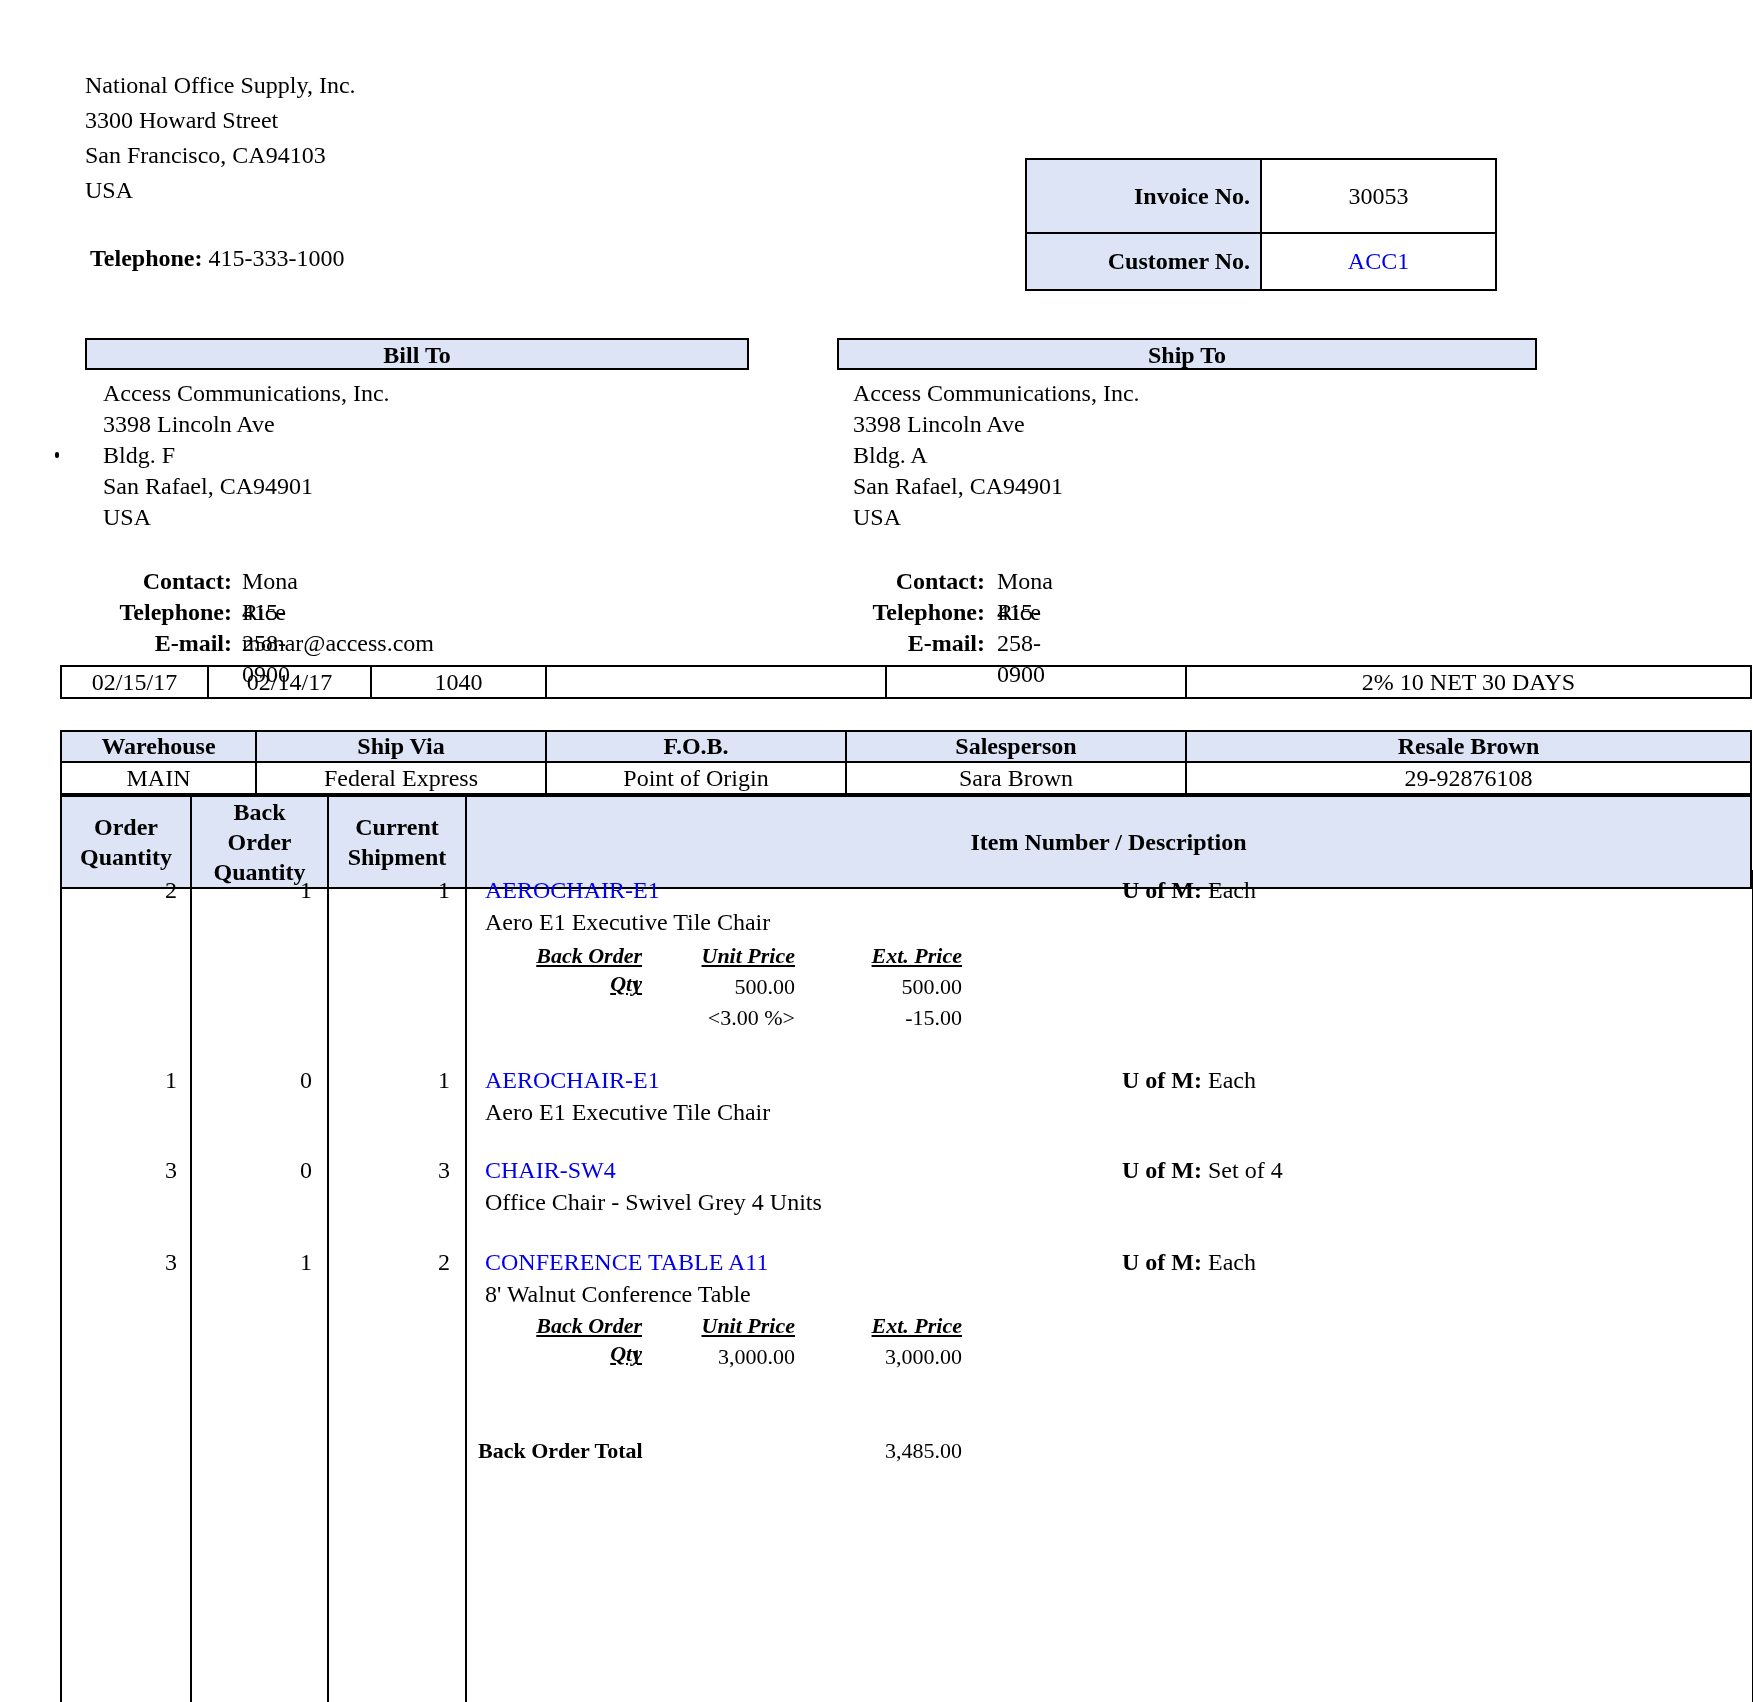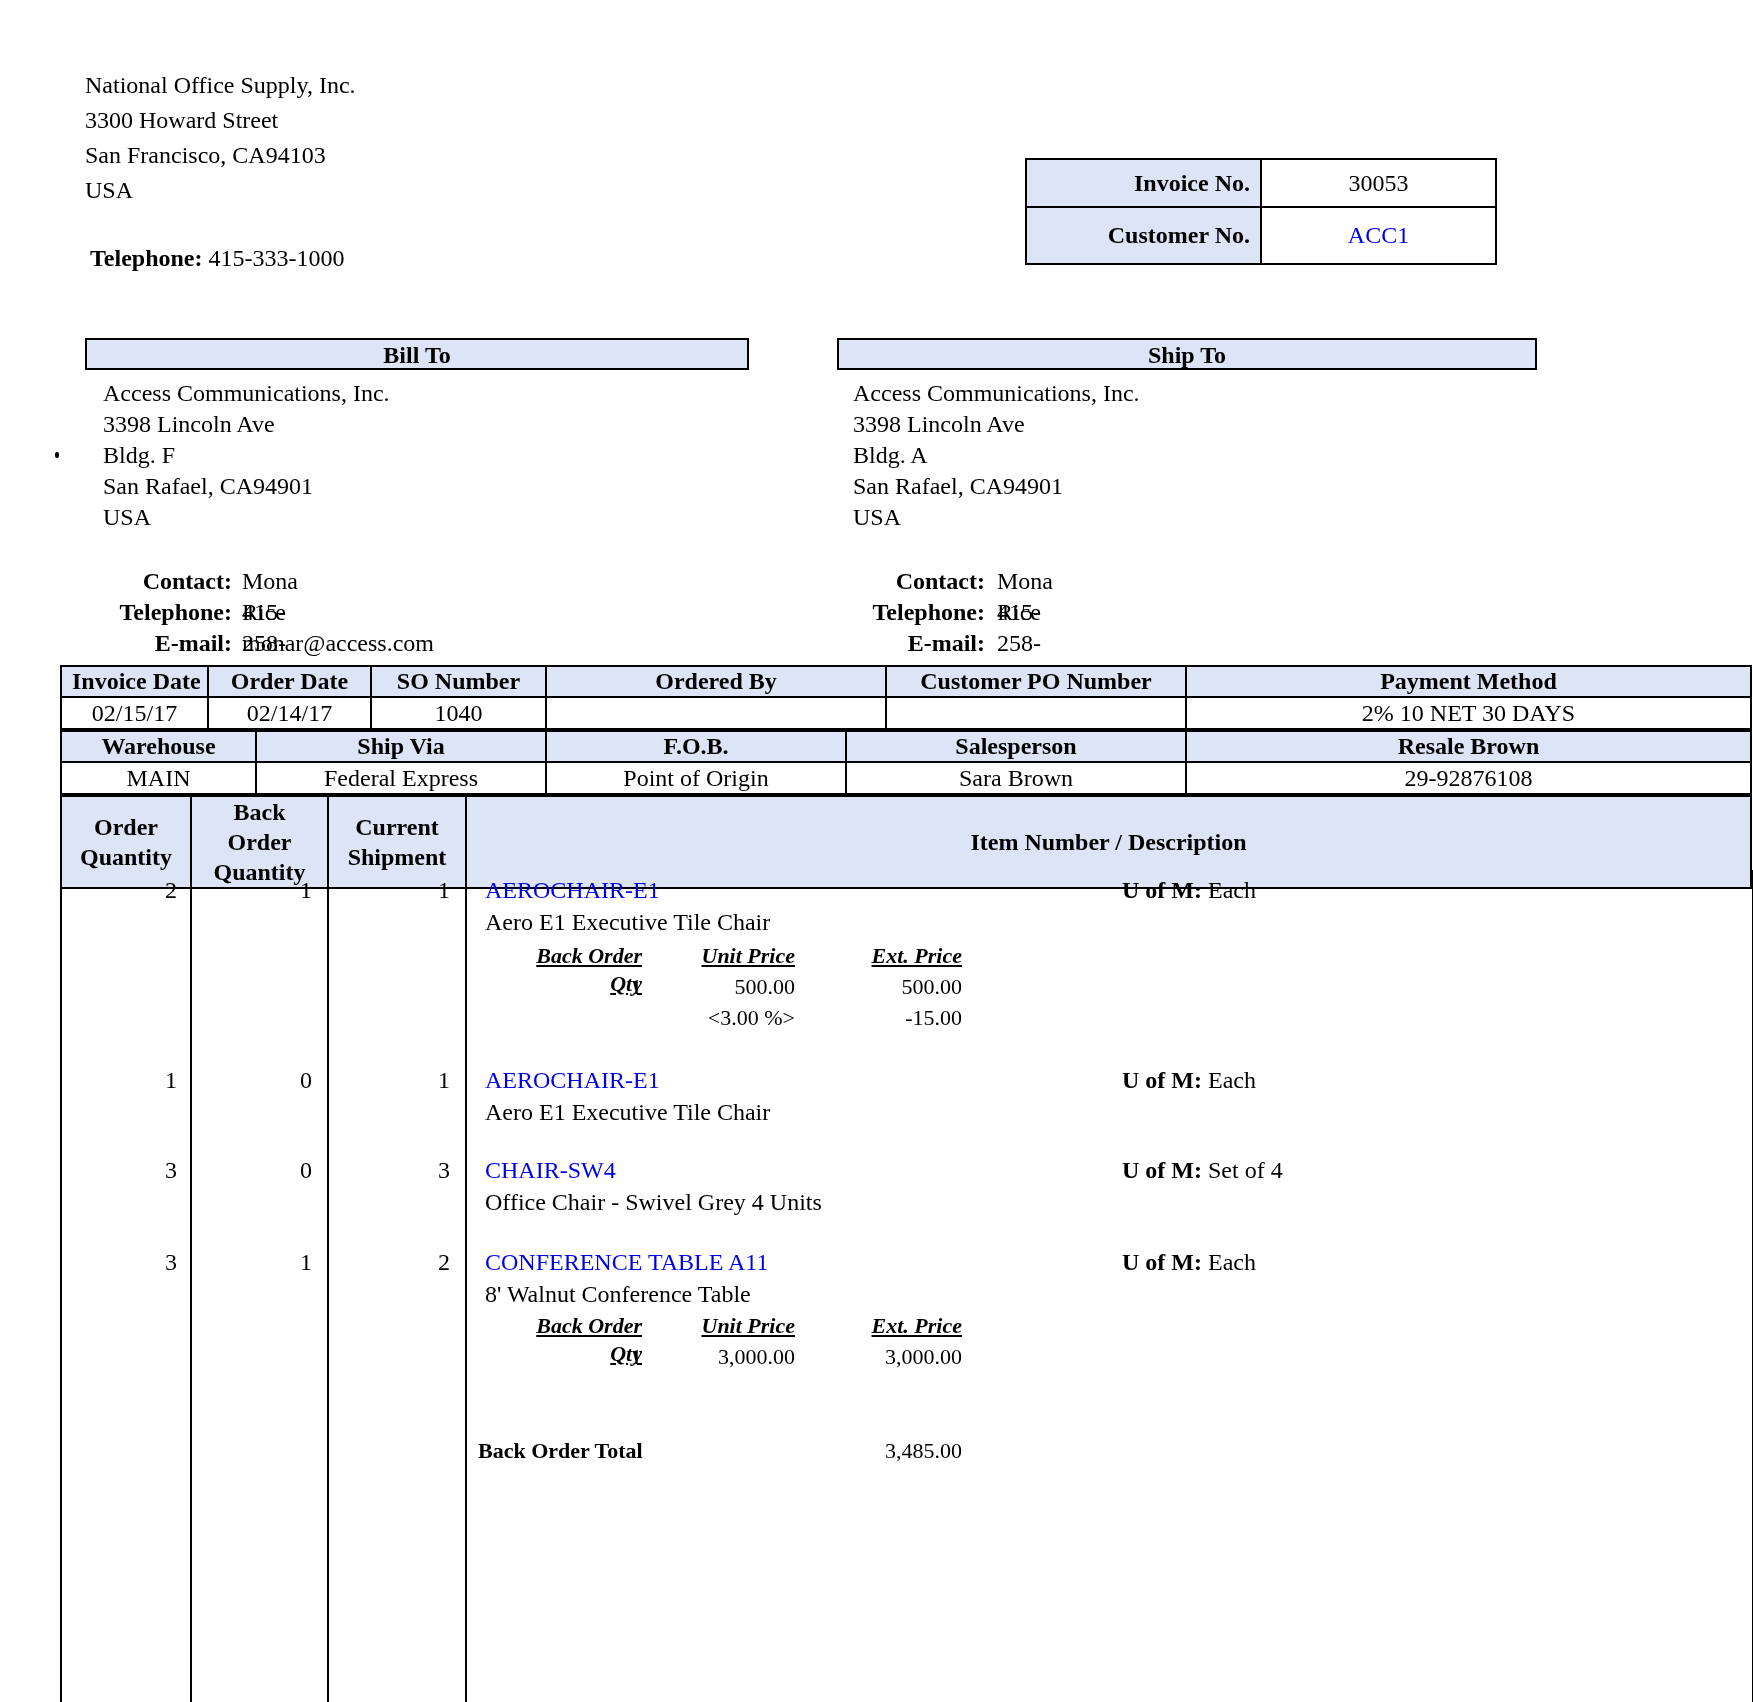--- a/index.html
+++ b/index.html
@@ -36,21 +36,21 @@
     <span>415-333-1000</span>
   </div>
 
 
   <table class="abs" style="left:1025px;top:158px;width:470px;">
     <colgroup>
         <col style="width:235px">
         <col style="width:235px">
       </colgroup>
     <tbody>
-        <tr style="height:48px;">
+        <tr style="height:74px;">
       <td class="fill b right">Invoice No.</td>
       <td class="center">30053</td>
     </tr>
     <tr style="height:57px;">
       <td class="fill b right">Customer No.</td>
       <td class="center link">ACC1</td>
     </tr>
   </tbody>
     </table>
 
@@ -108,28 +108,20 @@
   <table class="abs" style="left:60px;top:665px;width:1690px;">
     <colgroup>
       <col style="width:147px">
         <col style="width:163px">
         <col style="width:175px">
       <col style="width:340px">
         <col style="width:300px">
         <col style="width:565px">
     </colgroup>
     <tbody>
-        <tr style="height:31px;">
-      <td class="fill b center">Invoice Date</td>
-      <td class="fill b center">Order Date</td>
-      <td class="fill b center">SO Number</td>
-      <td class="fill b center">Ordered By</td>
-      <td class="fill b center">Customer PO Number</td>
-      <td class="fill b center">Payment Method</td>
-    </tr>
     <tr style="height:32px;">
       <td class="center">02/15/17</td>
       <td class="center">02/14/17</td>
       <td class="center">1040</td>
       <td class="center"></td>
       <td class="center"></td>
       <td class="center">2% 10 NET 30 DAYS</td>
     </tr>
   </tbody>
     </table>

